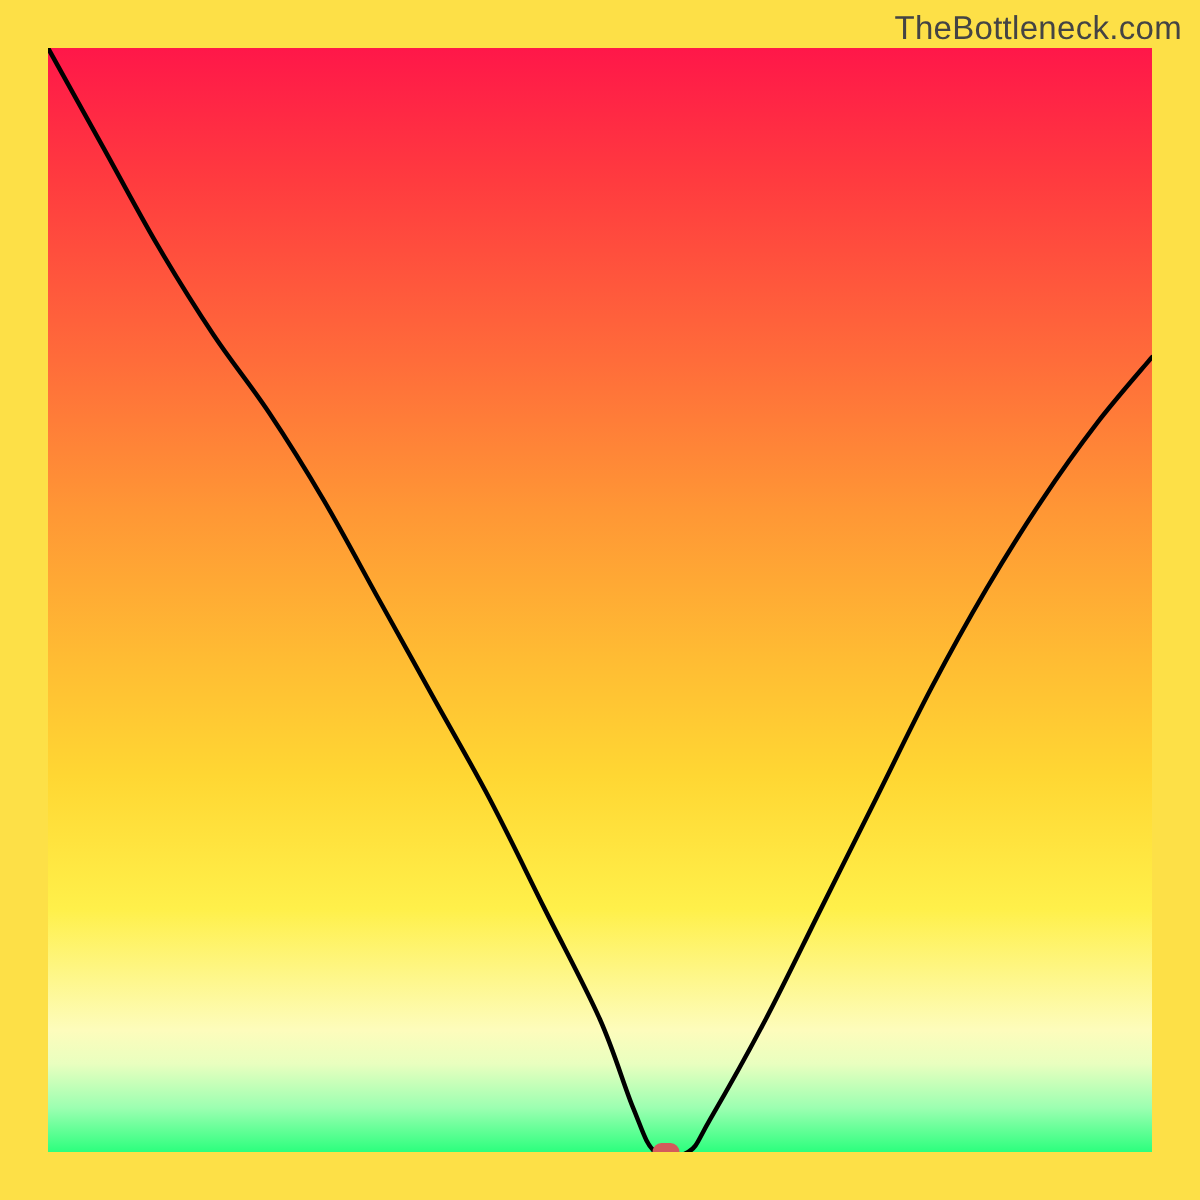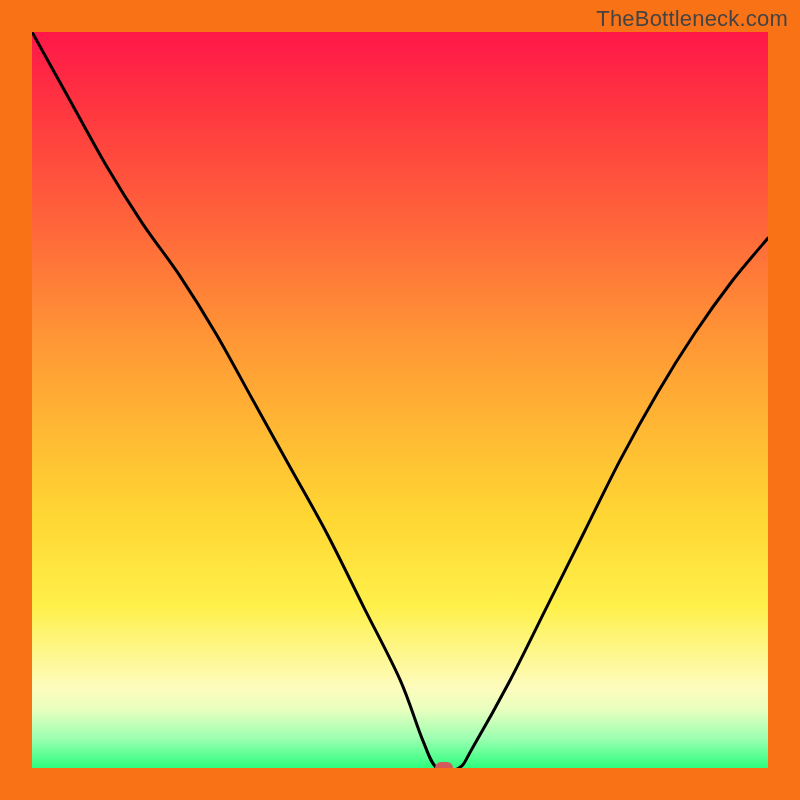--- a/index.html
+++ b/index.html
@@ -8,21 +8,21 @@
     background: #000;
     width: 800px;
     height: 800px;
     overflow: hidden;
     font-family: Arial, Helvetica, sans-serif;
   }
   .frame {
     position: relative;
     width: 800px;
     height: 800px;
-    background: #f97316;
+    background: #fde047;
   }
   .watermark {
     position: absolute;
     top: 6px;
     right: 12px;
     color: #444;
     font-size: 22px;
     font-weight: 500;
     letter-spacing: 0.2px;
     user-select: none;

